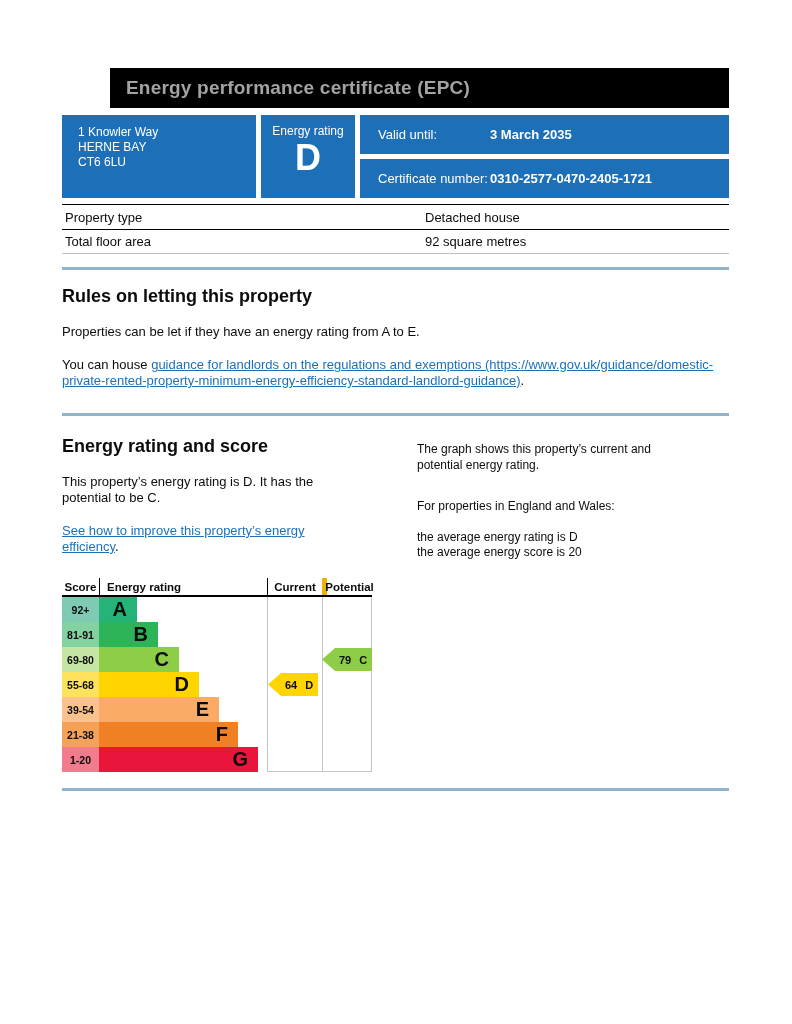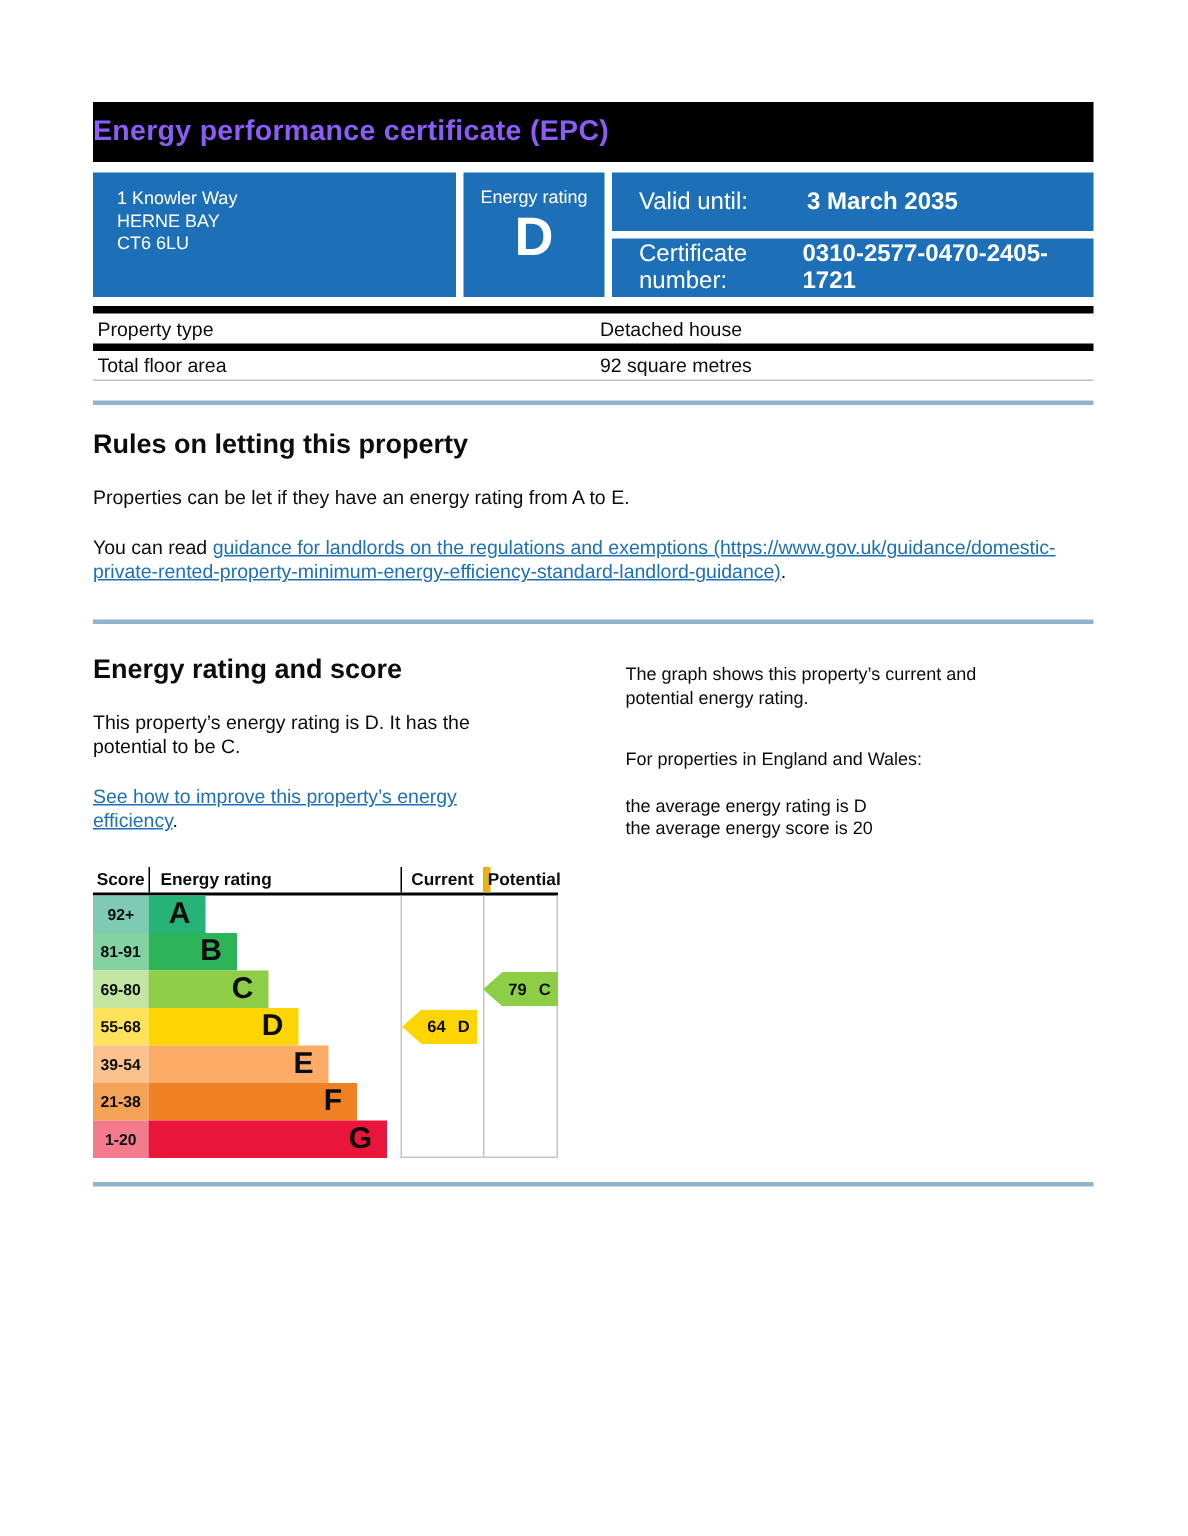--- a/index.html
+++ b/index.html
@@ -1,37 +1,37 @@
 <!DOCTYPE html>
 <html><head>
 <meta charset="utf-8">
 <style>
   * { box-sizing: border-box; margin: 0; padding: 0; }
   body { margin: 0; background: #fff; font-family: "Liberation Sans", sans-serif; color: #0b0c0c; }
   .page { width: 792px; height: 1024px; background: #fff; position: relative; overflow: hidden; }
   .content { position: absolute; left: 62px; top: 68px; width: 667px; }
 
   
-  .title-bar { background: #000; color: #8b5cf6; height: 40px; display: flex; align-items: center; font-size: 19px; font-weight: bold; letter-spacing: 0.2px; }
+  .title-bar { background: #000; color: #a3a3a3; height: 40px; display: flex; align-items: center; padding-left: 16px; font-size: 19px; font-weight: bold; letter-spacing: 0.2px; margin-left: 48px; }
 
   
   .summary { display: flex; gap: 5px; margin-top: 7px; height: 83px; }
   .summary .cell { background: #1d70b8; color: #fff; }
-  .addr-cell { width: 242px; padding: 10px 16px; font-size: 12px; line-height: 15px; }
+  .addr-cell { width: 194px; padding: 10px 16px; font-size: 12px; line-height: 15px; }
   .rating-cell { width: 94px; text-align: center; padding-top: 9px; }
   .rating-cell .lbl { font-size: 12px; }
   .rating-cell .val { font-size: 36px; font-weight: bold; line-height: 40px; }
   .meta-col { flex: 1; display: flex; flex-direction: column; gap: 5px; }
-  .meta-row { flex: 1; background: #1d70b8; color: #fff; display: flex; align-items: center; padding-left: 18px; font-size: 16px; }
+  .meta-row { flex: 1; background: #1d70b8; color: #fff; display: flex; align-items: center; padding-left: 18px; font-size: 13px; }
   .meta-row .m-label { width: 112px; }
   .meta-row .m-value { font-weight: bold; }
 
   
   .facts { margin-top: 6px; }
-  .facts .f-row { display: flex; align-items: center; height: 25px; border-top: 5px solid #000000; font-size: 13px; }
+  .facts .f-row { display: flex; align-items: center; height: 25px; border-top: 1px solid #000000; font-size: 13px; gap: 25px; }
   .facts .f-row:last-child { border-bottom: 1px solid #bfc1c3; }
   .facts .f-label { width: 338px; padding-left: 3px; }
 
   .divider { height: 3px; background: #8fb4cc; border: none; }
   .div1 { margin-top: 13px; }
   .div2 { margin-top: 24px; }
   .div3 { margin-top: 16px; }
 
   h2.section-h { font-size: 18px; font-weight: bold; margin-top: 16px; }
   p.body-text { font-size: 13px; line-height: 16px; margin-top: 17px; }
@@ -108,21 +108,21 @@
       <div class="f-row">
         <span class="f-label">Total floor area</span>
         <span class="f-value">92 square metres</span>
       </div>
     </div>
 
     <hr class="divider div1">
 
     <h2 class="section-h">Rules on letting this property</h2>
     <p class="body-text">Properties can be let if they have an energy rating from A to E.</p>
-    <p class="body-text"><span>You can read </span><a href="#" class="doc-link">guidance for landlords on the regulations and exemptions (https://www.gov.uk/guidance/domestic-private-rented-property-minimum-energy-efficiency-standard-landlord-guidance)</a><span>.</span></p>
+    <p class="body-text"><span>You can house </span><a href="#" class="doc-link">guidance for landlords on the regulations and exemptions (https://www.gov.uk/guidance/domestic-private-rented-property-minimum-energy-efficiency-standard-landlord-guidance)</a><span>.</span></p>
 
     <hr class="divider div2">
 
     <div class="two-col">
       <div class="col-left">
         <h2 class="section-h" style="margin-top:0">Energy rating and score</h2>
         <p class="body-text prewrap intro-p">This property’s energy rating is D. It has the
 potential to be C.</p>
         <p class="body-text improve-p"><a href="#" class="doc-link prewrap">See how to improve this property’s energy
 efficiency</a><span>.</span></p>

